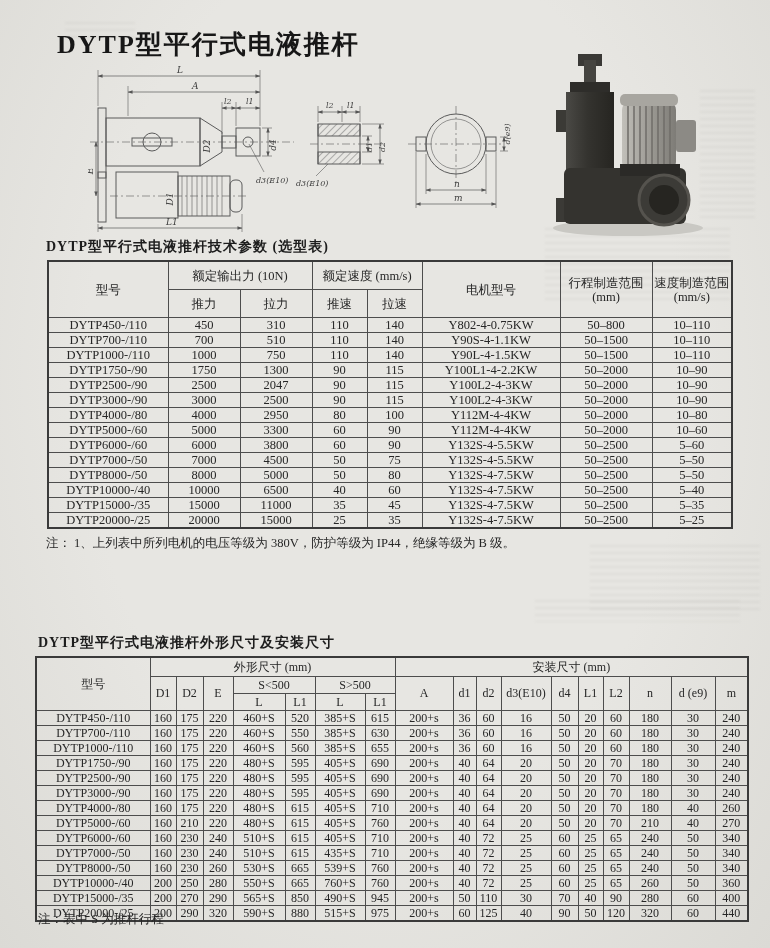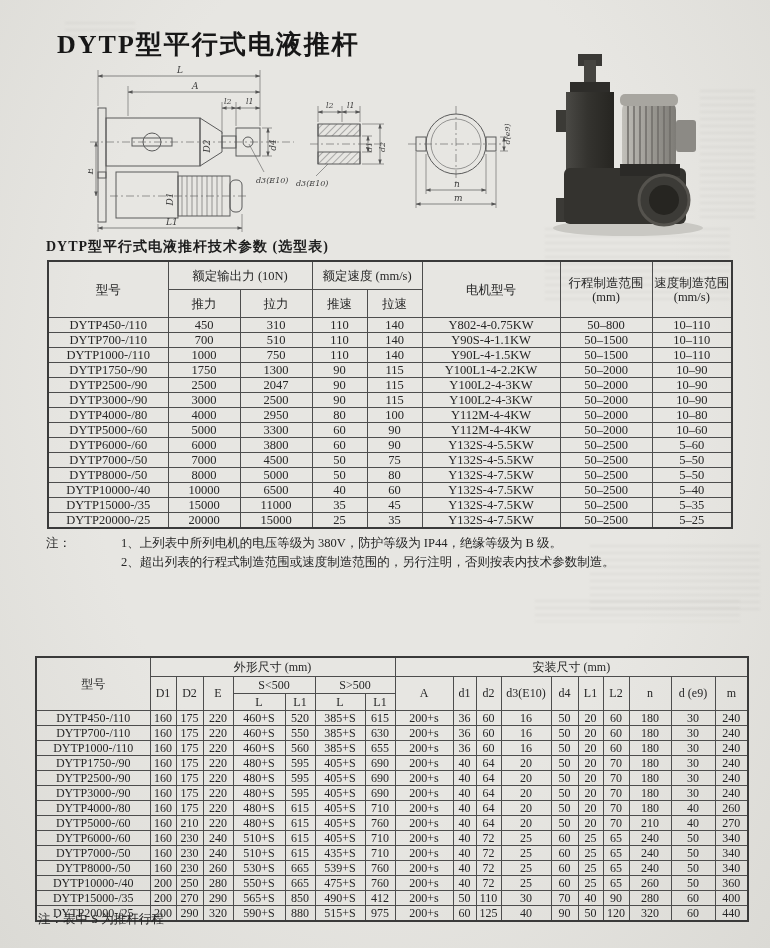--- a/index.html
+++ b/index.html
@@ -47,21 +47,21 @@
   #spec-table td{height:14px;line-height:14px;font-size:12.5px;}
   #dim-table{left:35px;top:656px;width:712px;border:2px solid #3a3a3a;}
   #dim-table th{font-size:12px;line-height:13px;}
   #dim-table thead tr:nth-child(1) th{height:18px;}
   #dim-table thead tr:nth-child(2) th{height:16px;}
   #dim-table thead tr:nth-child(3) th{height:16px;}
   #dim-table td{height:14px;line-height:14px;font-size:12px;}
   .notes{position:absolute;left:46px;top:534px;width:694px;font-size:12.5px;color:#262626;}
   .note-prefix{position:absolute;left:0;top:0;line-height:19px;}
   .note-items{margin-left:28px;}
-  .note-item{padding-left:17px;text-indent:-17px;line-height:19px;margin-left:47px;}
+  .note-item{padding-left:17px;text-indent:-17px;line-height:19px;}
   .bottom-note{position:absolute;left:38px;top:910px;font-size:12.5px;line-height:18px;color:#262626;}
   svg text{font-family:"DejaVu Serif","Liberation Serif",serif;font-style:italic;fill:#3d3d3d;}
 </style>
 </head>
 <body>
 
 <div class="page">
 
   <div class="artifact" style="left:65px;top:22px;width:70px;height:16px;"></div>
   <div class="artifact" style="left:545px;top:228px;width:185px;height:75px;"></div>
@@ -402,24 +402,24 @@
           <td>50–2500</td>
           <td>5–25</td>
         </tr>
       </tbody>
   </table>
 
   <div class="notes">
     <span class="note-prefix">注：</span>
     <div class="note-items">
       <div class="note-item">1、上列表中所列电机的电压等级为 380V，防护等级为 IP44，绝缘等级为 B 级。</div>
-      <div class="note-item">2、超出列表的行程式制造范围或速度制造范围的，另行注明，否则按表内技术参数制造。</div>
     </div>
   </div>
 
+  <div class="sec-title sec2-title">DYTP型平行式电液推杆外形尺寸及安装尺寸</div>
 
   <table id="dim-table">
     <colgroup>
       <col style="width:114px">
         <col style="width:26px">
         <col style="width:27px">
         <col style="width:30px">
       <col style="width:52px">
         <col style="width:30px">
         <col style="width:50px">
@@ -686,42 +686,42 @@
           <td>50</td>
           <td>340</td>
         </tr>
         <tr>
           <td>DYTP10000-/40</td>
           <td>200</td>
           <td>250</td>
           <td>280</td>
           <td>550+S</td>
           <td>665</td>
-          <td>475+S</td>
+          <td>760+S</td>
           <td>760</td>
           <td>200+s</td>
           <td>40</td>
           <td>72</td>
           <td>25</td>
           <td>60</td>
           <td>25</td>
           <td>65</td>
           <td>260</td>
           <td>50</td>
           <td>360</td>
         </tr>
         <tr>
           <td>DYTP15000-/35</td>
           <td>200</td>
           <td>270</td>
           <td>290</td>
           <td>565+S</td>
           <td>850</td>
           <td>490+S</td>
-          <td>412</td>
+          <td>945</td>
           <td>200+s</td>
           <td>50</td>
           <td>110</td>
           <td>30</td>
           <td>70</td>
           <td>40</td>
           <td>90</td>
           <td>280</td>
           <td>60</td>
           <td>400</td>

